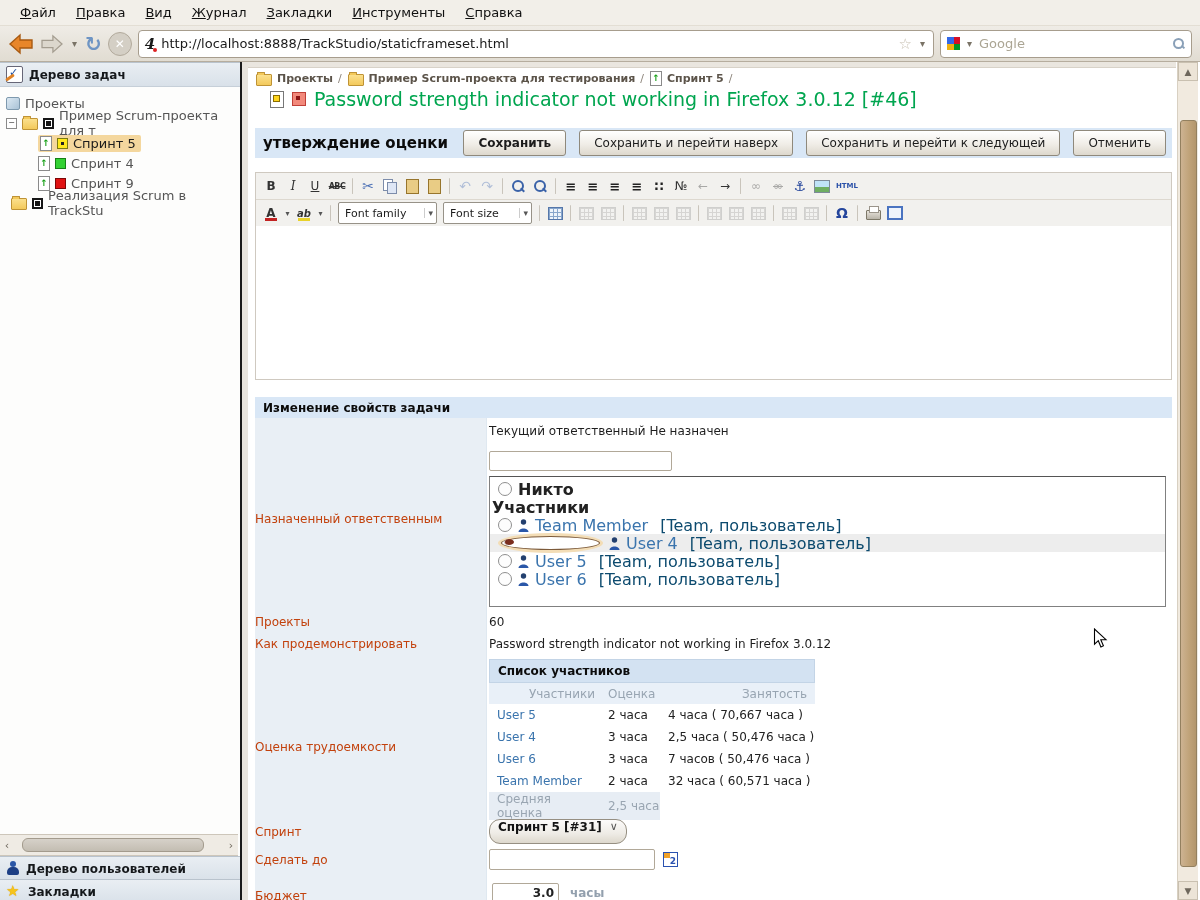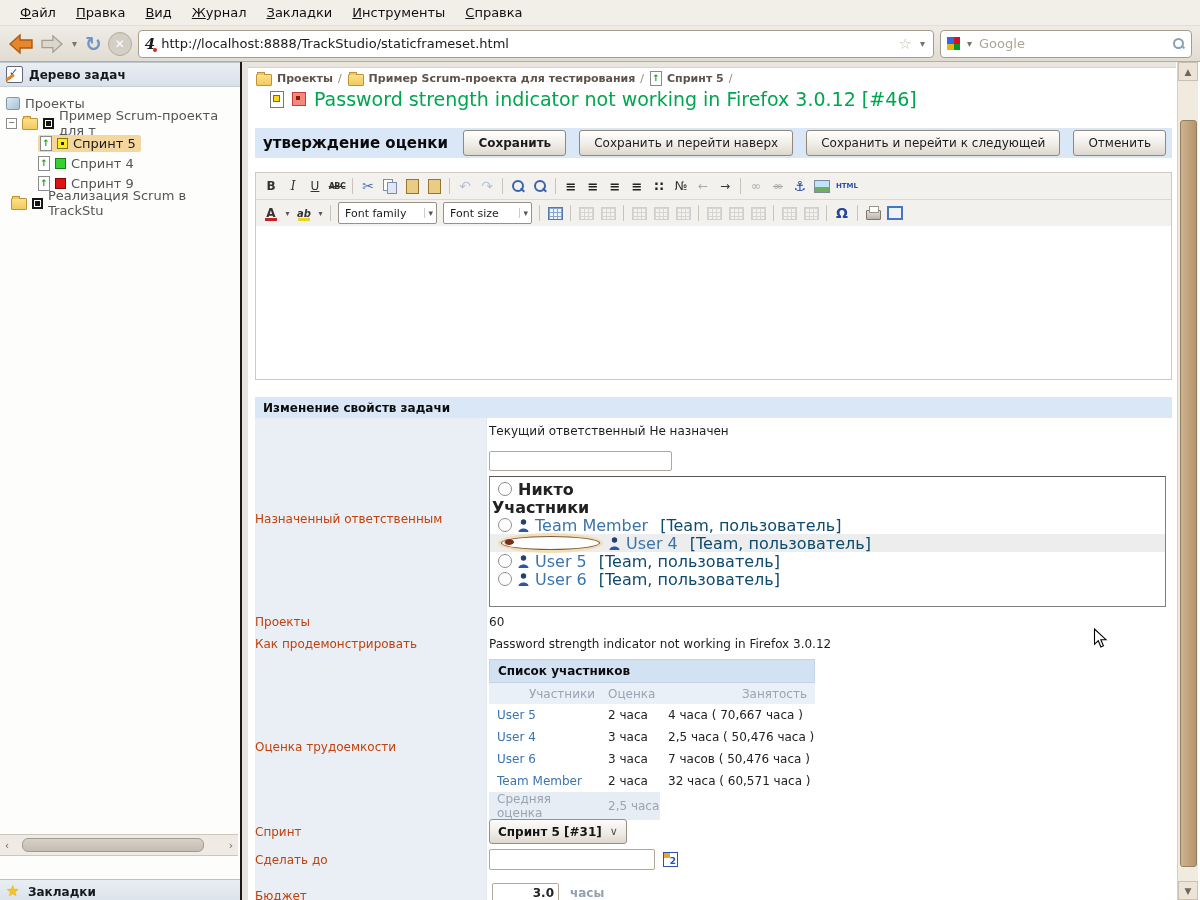--- a/index.html
+++ b/index.html
@@ -175,22 +175,22 @@
                  display:flex;align-items:center;font-weight:bold;padding-left:8px;color:#0c0c0c}
   .trow{display:grid;grid-template-columns:111px 60px 155px;height:22px;align-items:center}
   .thead{background:#e9f0f8;color:#98a5b2;height:21px}
   .thead .c1{text-align:right;padding-right:5px}
   .thead .c3{text-align:right;padding-right:8px}
   .c1{padding-left:8px}.c2{padding-left:8px}.c3{padding-left:8px}
   .tfoot{color:#99a5b1;height:21px}
   .tfoot .c1,.tfoot .c2{background:#e7edf4;height:100%;display:flex;align-items:center;box-sizing:border-box}
 
   
-  #sprintsel{position:absolute;left:234px;top:401px;height:23px;border:1px solid #968f82;border-radius:3px;
-             background:linear-gradient(#fcfbfa,#eeebe5 60%,#ddd8cd);display:flex;align-items:center;
+  #sprintsel{position:absolute;left:234px;top:401px;height:23px;border:1px solid #968f82;border-radius:11px;
+             background:linear-gradient(#fcfbfa,#eeebe5 60%,#ddd8cd);display:flex;align-items:flex-start;
              gap:8px;padding:0 8px;font-weight:bold;font-size:12px;color:#141414}
   #sprintsel .ch{font-weight:normal;color:#555;font-size:11px}
   .ic-cal{position:absolute;width:15px;height:15px;background:#fff;border:1px solid #2a52b0;box-sizing:border-box}
   .ic-cal::before{content:"";position:absolute;left:0;top:0;width:6px;height:5px;background:#f0a22a}
   .ic-cal::after{content:"2";position:absolute;right:1px;bottom:0;font-size:9px;font-weight:bold;color:#2a52b0;line-height:9px}
   #budgetval{text-align:right;font-weight:bold;padding:2px 4px;font-size:12px}
   .unit{position:absolute;color:#93a0ae;font-weight:bold;font-size:12px}
 
   
   #vscroll{position:absolute;left:1177px;top:62px;width:20px;height:838px;background:#f1eadf;border-left:1px solid #d8d0c2}
@@ -285,20 +285,24 @@
     <span class="sq sq-black"></span>
     <span style="color:#555">Реализация Scrum в TrackStu</span>
   </div>
 
   <div id="hscroll">
     <span class="arr">‹</span>
     <span class="thumb"></span>
     <span class="sp"></span>
     <span class="arr">›</span>
   </div>
+  <div id="userpanel" class="panelhdr">
+    <span class="ic-user-tree"></span>
+    <span>Дерево пользователей</span>
+  </div>
   <div id="bookpanel" class="panelhdr">
     <span class="ic-star">★</span>
     <span>Закладки</span>
   </div>
 </div>
 
 <div id="divider"></div>
 
 <div id="main">
   <div id="topstrip"></div>

